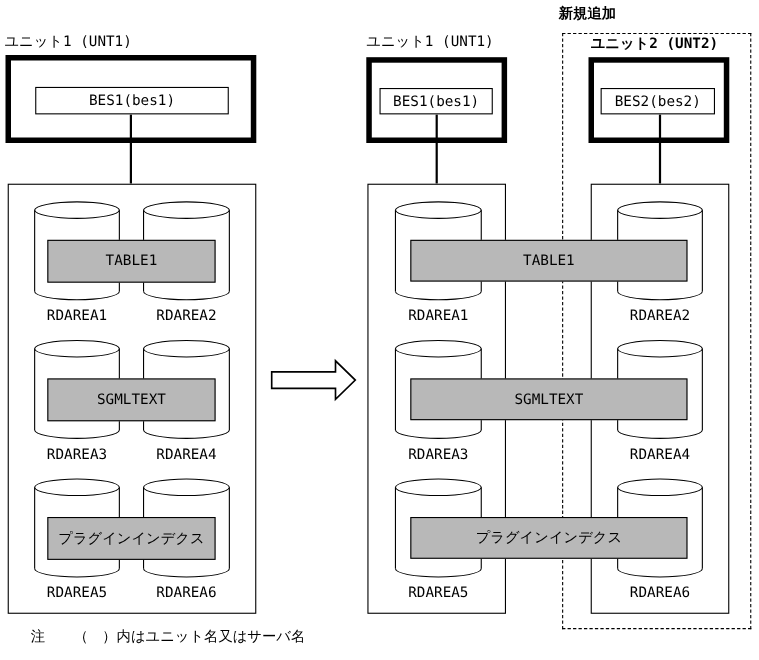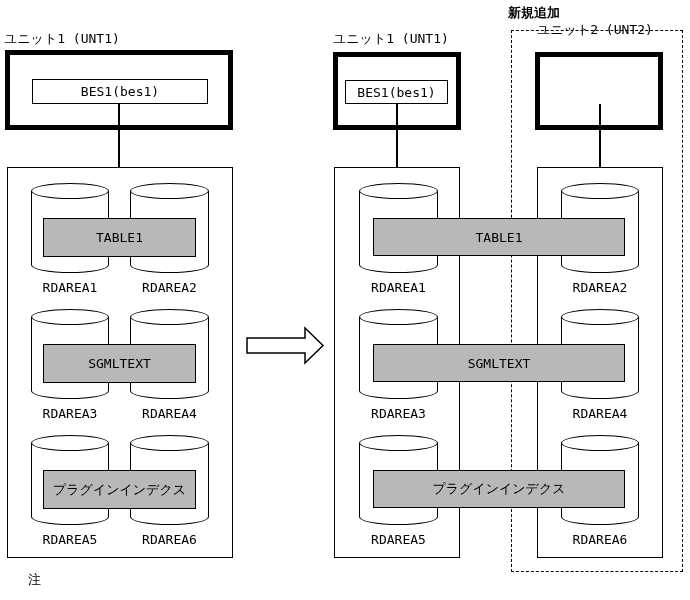--- a/index.html
+++ b/index.html
@@ -121,24 +121,25 @@
   <div class="abs cyl" style="left:359px; top:435px; width:79px; height:90px;">
       <i class="cyl-bot"></i>
       <i class="cyl-side"></i>
       <i class="cyl-top"></i>
     </div>
 
   <div class="abs rd-label" style="left:359px; top:281px; width:79px;">RDAREA1</div>
   <div class="abs rd-label" style="left:359px; top:407px; width:79px;">RDAREA3</div>
   <div class="abs rd-label" style="left:359px; top:533px; width:79px;">RDAREA5</div>
 
-  <div class="abs unit-title" style="left:537px; top:22px;">ユニット2 (UNT2)</div>
+  <div class="abs unit-title" style="left:537px; top:33px;font-weight:bold;">ユニット2 (UNT2)</div>
 
   <div class="abs thick-box" style="left:535px; top:52px; width:128px; height:78px;"></div>
 
+  <div class="abs srv-box" style="left:546px; top:80px; width:104px; height:24px;">BES2(bes2)</div>
 
   <div class="abs vline" style="left:599px; top:104px; height:63px;"></div>
 
   <div class="abs store" style="left:537px; top:167px; width:126px; height:391px;"></div>
 
   <div class="abs cyl" style="left:561px; top:183px; width:78px; height:90px;">
       <i class="cyl-bot"></i>
       <i class="cyl-side"></i>
       <i class="cyl-top"></i>
     </div>
@@ -155,14 +156,15 @@
 
   <div class="abs rd-label" style="left:561px; top:281px; width:78px;">RDAREA2</div>
   <div class="abs rd-label" style="left:561px; top:407px; width:78px;">RDAREA4</div>
   <div class="abs rd-label" style="left:561px; top:533px; width:78px;">RDAREA6</div>
 
   <div class="abs obj-box" style="left:373px; top:218px; width:252px; height:38px;">TABLE1</div>
   <div class="abs obj-box" style="left:373px; top:344px; width:252px; height:38px;">SGMLTEXT</div>
   <div class="abs obj-box" style="left:373px; top:470px; width:252px; height:38px;">プラグインインデクス</div>
 
   <div class="abs note" style="left:28px; top:572px;">注</div>
+  <div class="abs note" style="left:67px; top:572px;">（　）内はユニット名又はサーバ名</div>
 
 </div>
 
 </body></html>

